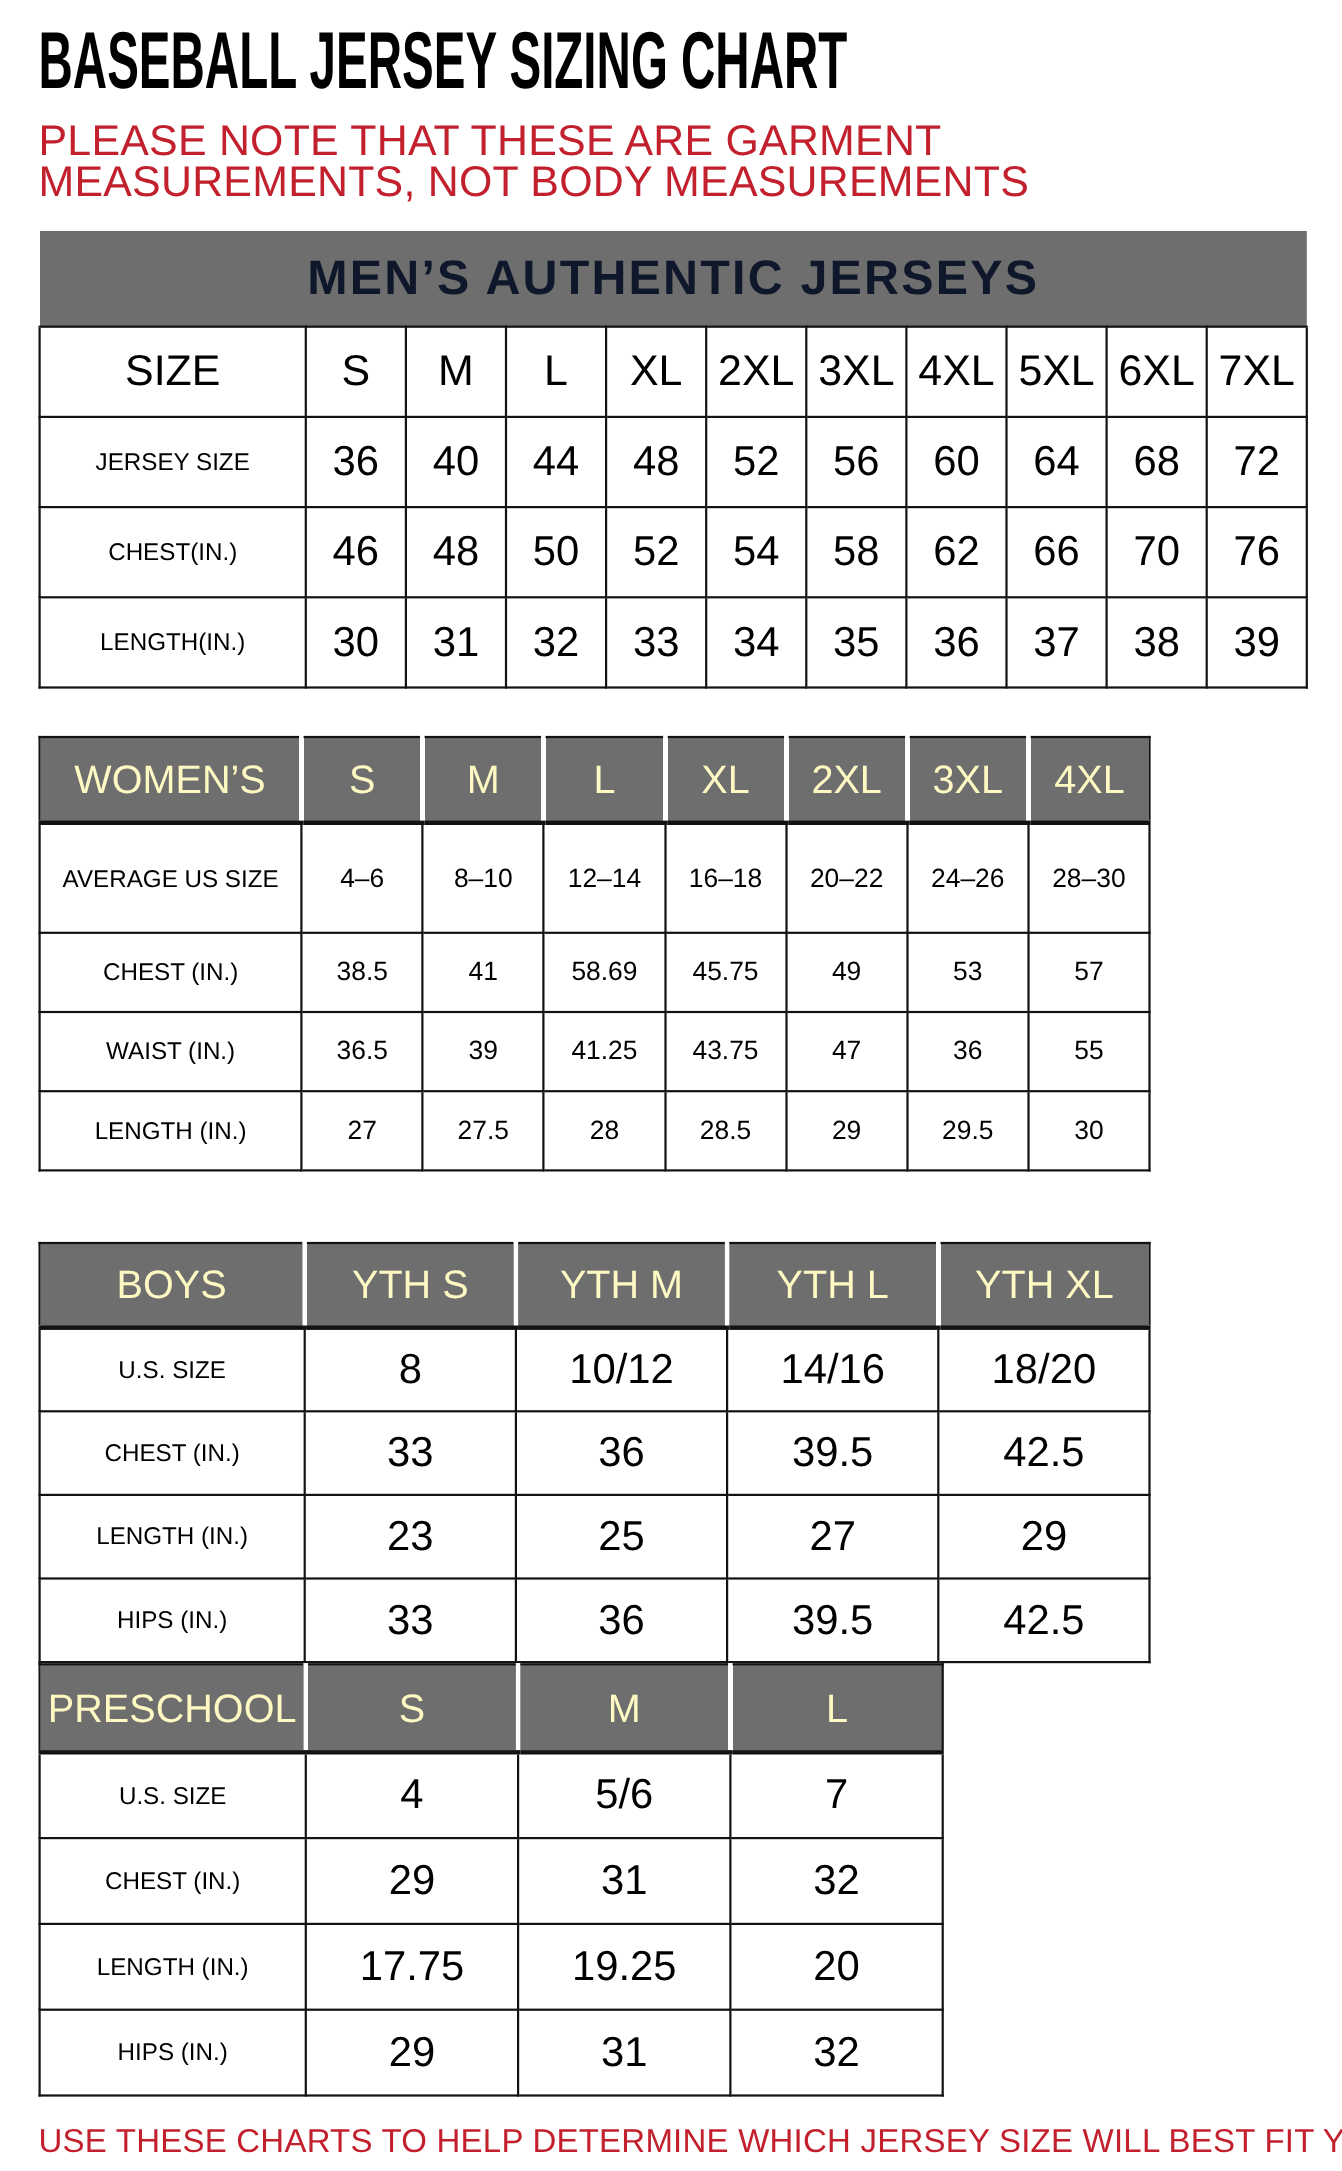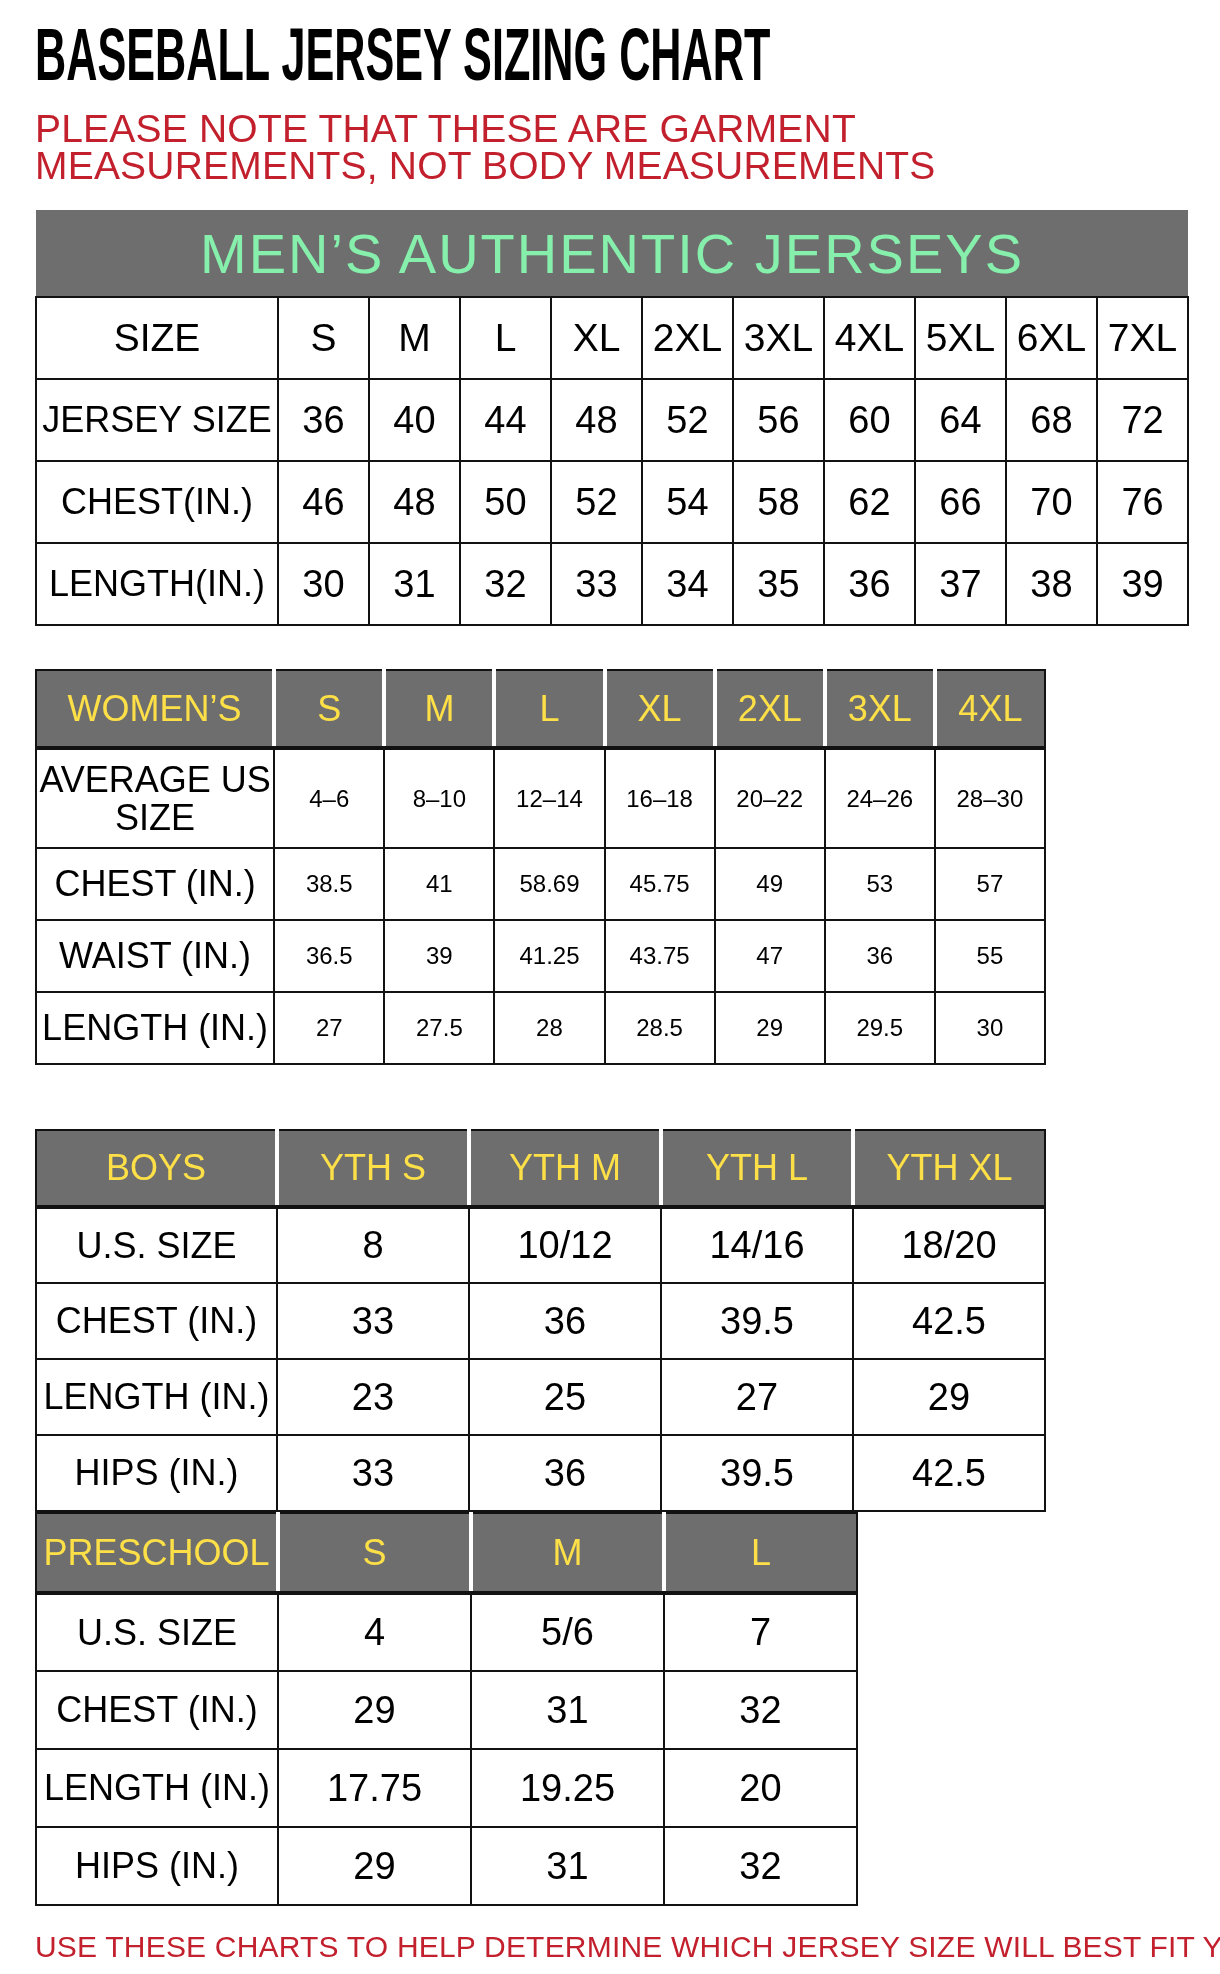--- a/index.html
+++ b/index.html
@@ -36,35 +36,35 @@
   
   table{border-collapse:collapse;table-layout:fixed;}
   th,td{
     border:2px solid var(--line);
     text-align:center;
     vertical-align:middle;
     padding:0;
     font-weight:400;
     overflow:hidden;
   }
-  th.label{font-size:36px;line-height:38px;}
+  th.label{font-size:22px;line-height:38px;}
   td{font-size:38px;}
   .size-row th{font-size:39px;background:#fff;}
   .gray-row th{
     background:var(--gray);
-    color:#fde047;
+    color:#fef9c3;
     font-size:36px;
     border-bottom:4px solid var(--line);
   }
   .gray-row th + th{border-left:4px solid #fff;}
   .banner{
     background:var(--gray);
-    color:#86efac;
-    font-size:56px;
-    font-weight:400;
+    color:#0f172a;
+    font-size:44px;
+    font-weight:700;
     letter-spacing:2px;
     height:86px;
     border:none;
     border-bottom:2px solid var(--line);
   }
 
   
   .mens{margin-top:26px;width:1152px;}
   .mens col.c-label{width:242px;}
   .mens col.c-val{width:91px;}

